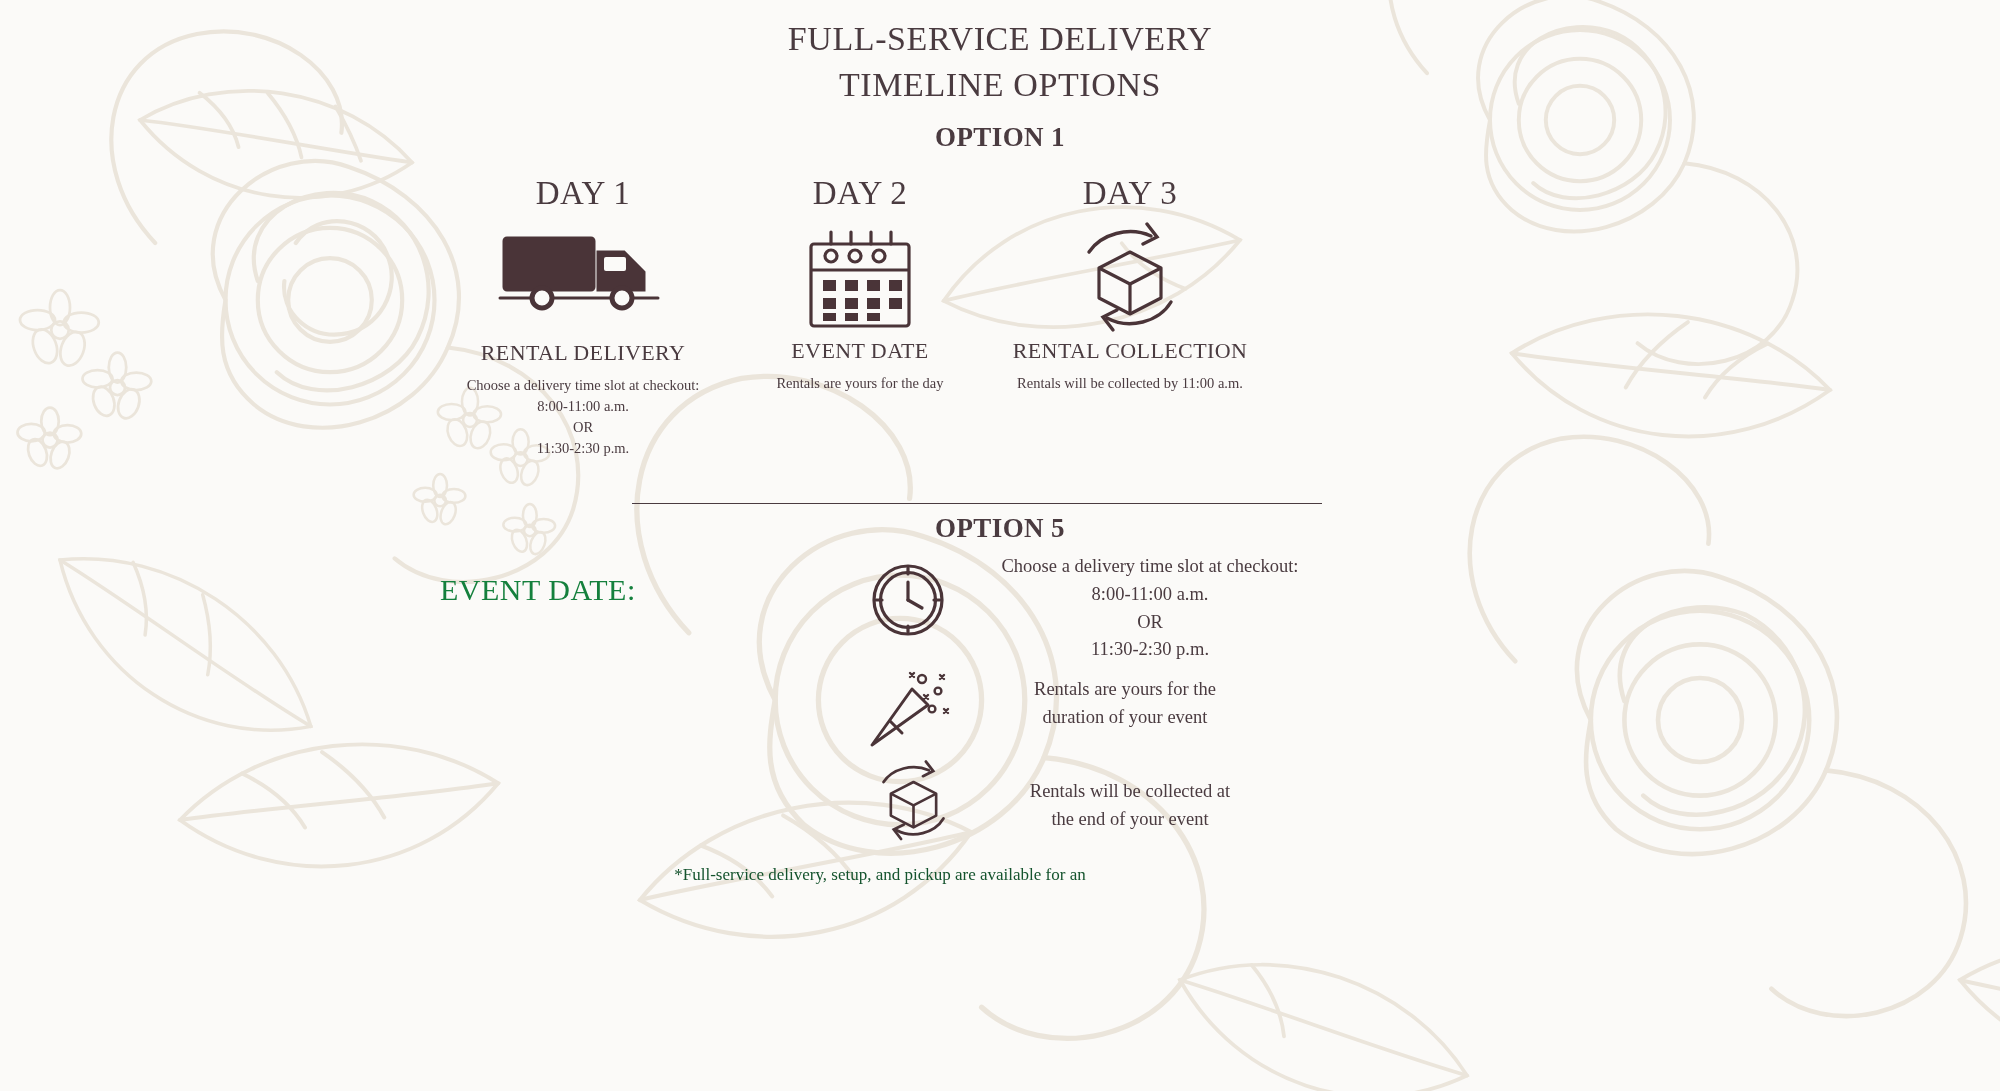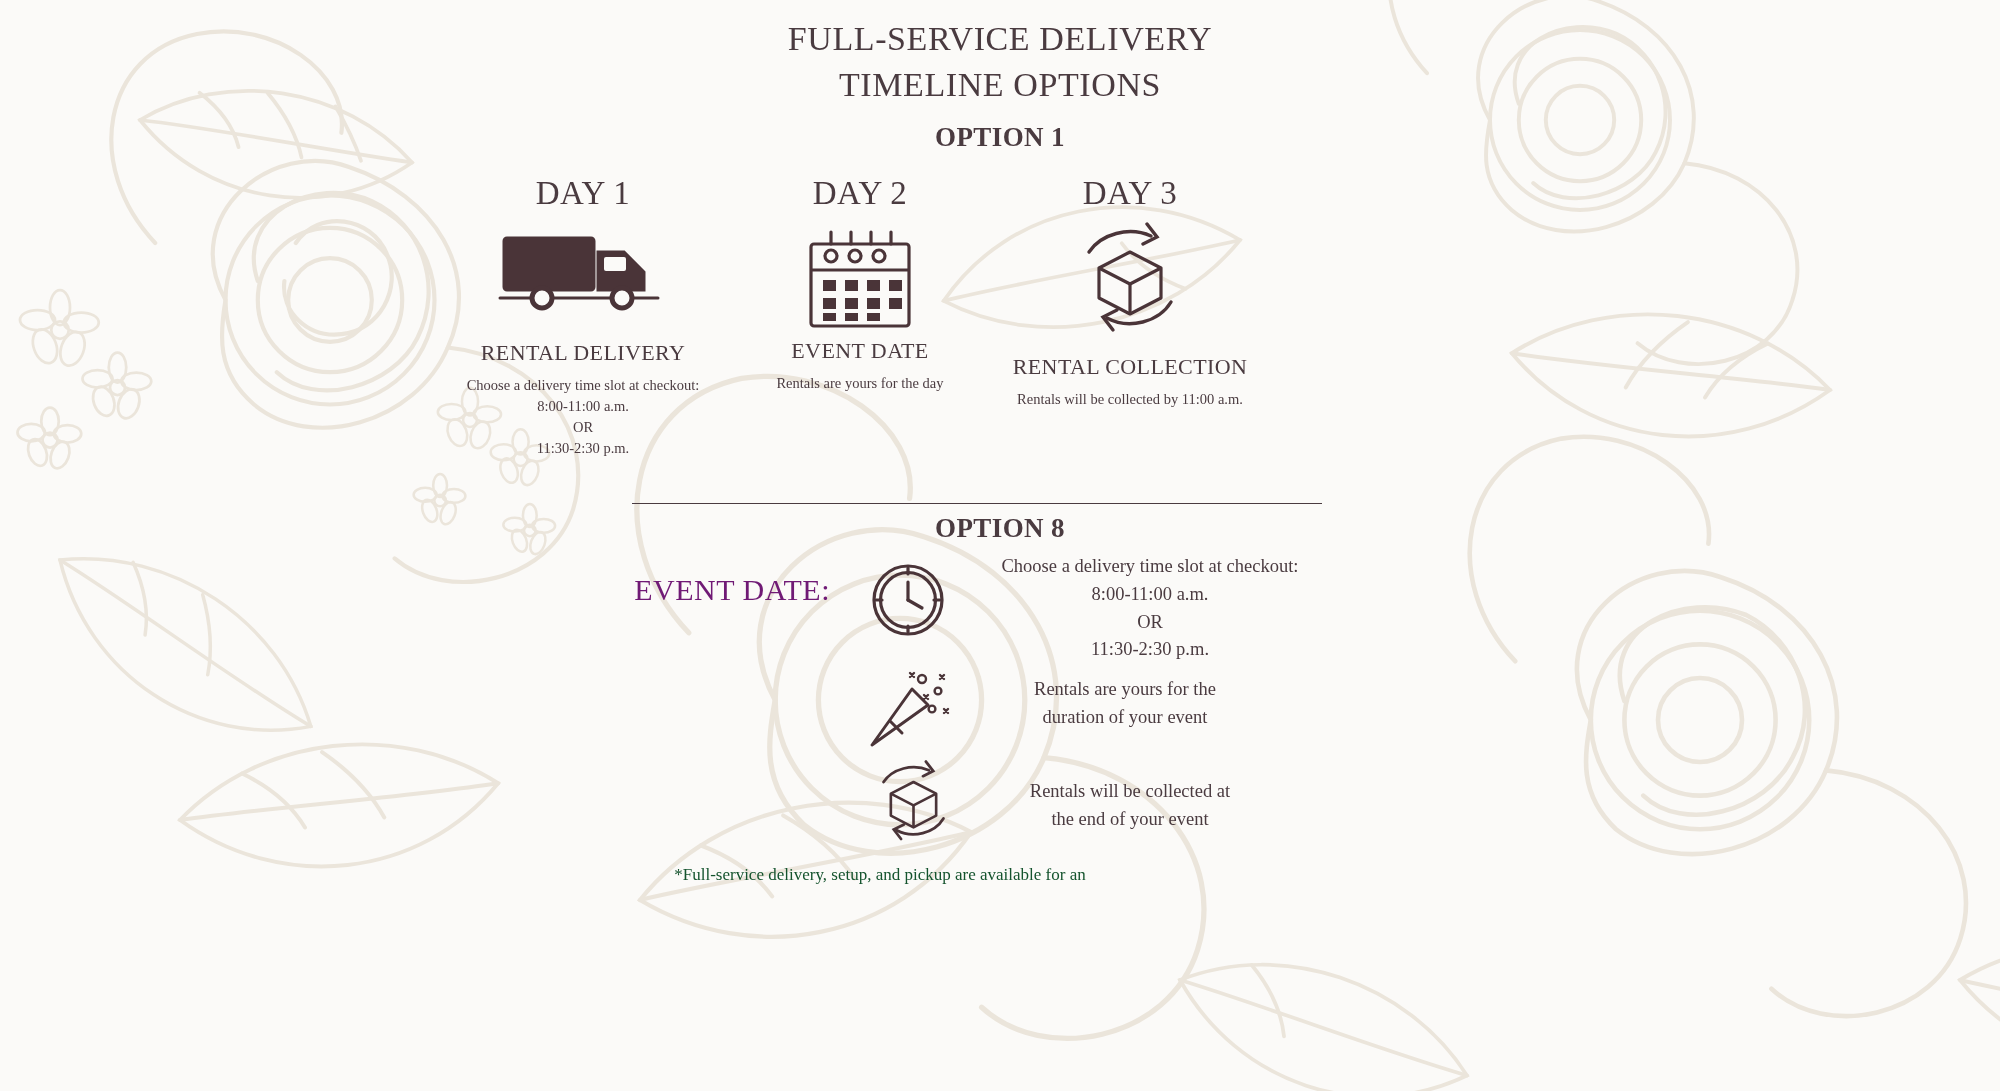--- a/index.html
+++ b/index.html
@@ -76,23 +76,23 @@
   }
 
   .divider {
     height: 1px;
     background: #4a3b40;
   }
 
   .o2-event-label {
     font-size: 30px;
     letter-spacing: 0.5px;
-    color: #701a75;
+    color: #15803d;
     white-space: nowrap;
-    text-align: right;
+    text-align: left;
   }
 
   .o2-text {
     font-size: 18.5px;
     line-height: 1.5;
     color: #4a3b40;
     text-align: center;
   }
 
   .footnote {
@@ -345,29 +345,29 @@
           <path d="M48,108 L38,95 L52,88"></path>
         </g>
         <g fill="none" stroke="#4a3438" stroke-width="3.2" stroke-linejoin="round">
           <path d="M65,30 L96,46 L96,76 L65,92 L34,76 L34,46 Z"></path>
           <path d="M34,46 L65,62 L96,46"></path>
           <path d="M65,62 L65,92"></path>
         </g>
       </svg>
     </div>
 
-    <div class="step-title" style="margin-top:20px;">RENTAL COLLECTION</div>
+    <div class="step-title" style="margin-top:4px;">RENTAL COLLECTION</div>
     <div class="step-body" style="margin-top:9px;">
       <div>Rentals will be collected by 11:00 a.m.</div>
     </div>
   </div>
 
   <div class="abs divider" style="left:632px; top:503px; width:690px;"></div>
 
-  <div class="abs option-label" style="left:640px; top:513px; width:720px;">OPTION 8</div>
+  <div class="abs option-label" style="left:640px; top:513px; width:720px;">OPTION 5</div>
 
   <div class="abs o2-event-label" style="left:440px; top:573px; width:390px;">EVENT DATE:</div>
 
   <div class="abs" style="left:866px; top:558px; width:90px;">
     <div class="icon-wrap" style="width:84px; height:84px;">
       <svg viewBox="0 0 84 84" width="84" height="84" xmlns="http://www.w3.org/2000/svg">
         <g fill="none" stroke="#4a3438" stroke-width="3.2" stroke-linecap="round">
           <circle cx="42" cy="42" r="34"></circle>
           <circle cx="42" cy="42" r="27.5"></circle>
           <path d="M42,42 L42,24"></path>

